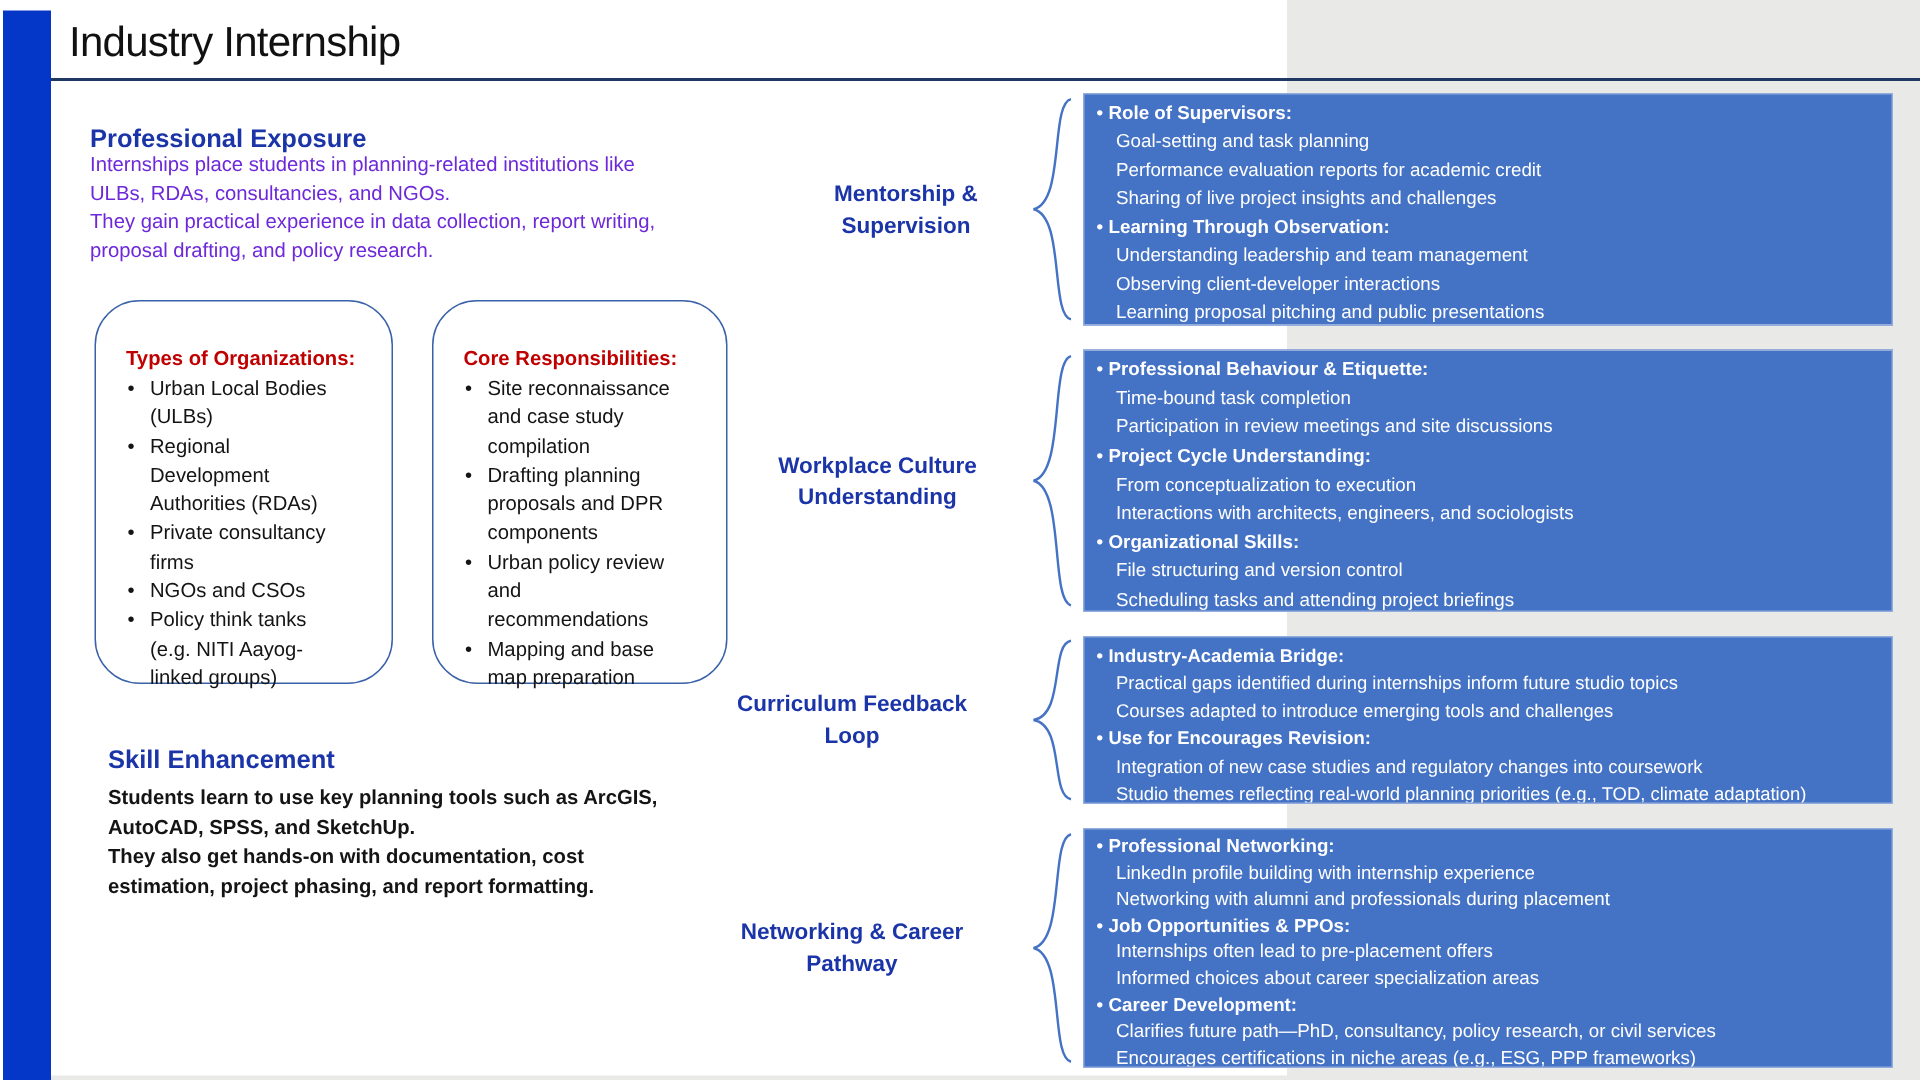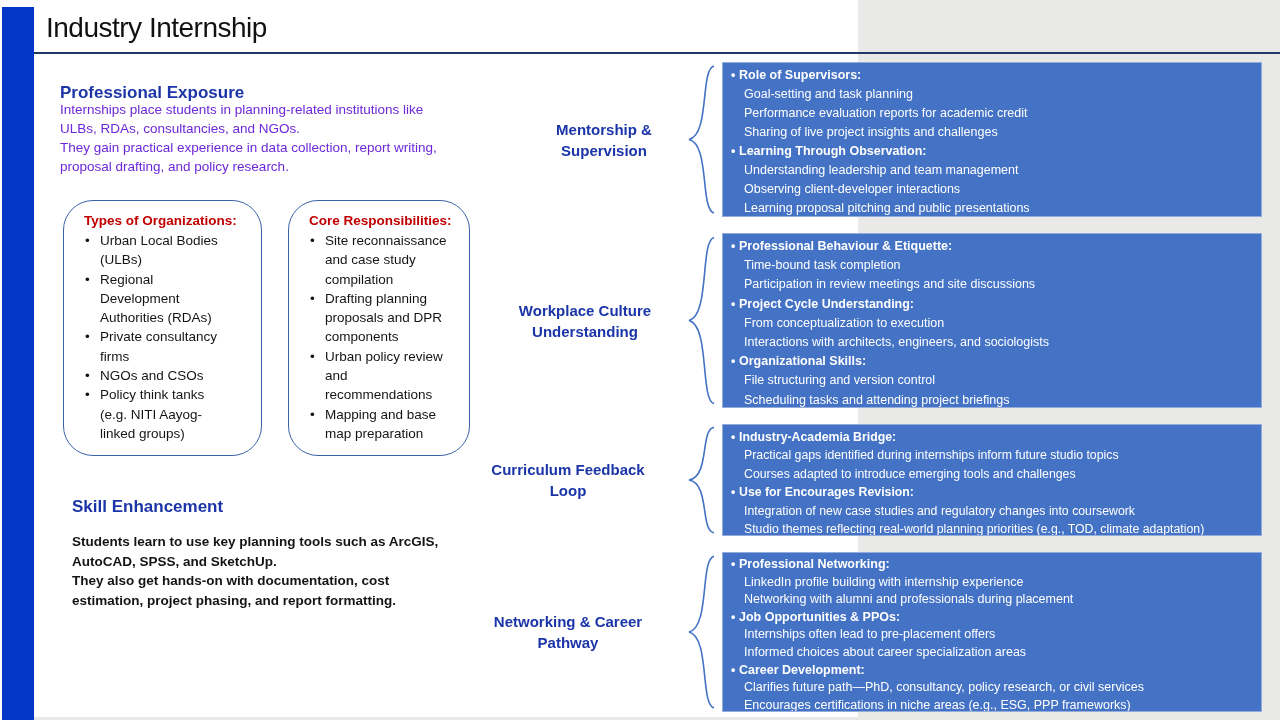--- a/index.html
+++ b/index.html
@@ -22,25 +22,25 @@
   .bottom-strip{position:absolute;left:34px;bottom:0;width:824px;height:3px;background:var(--gray);z-index:0;}
   .side-bar{position:absolute;left:2px;top:7px;width:32px;height:713px;background:var(--bar-blue);z-index:2;}
   .title{position:absolute;left:46px;top:12px;font-size:28px;font-weight:400;letter-spacing:-0.5px;color:var(--ink);z-index:3;white-space:nowrap;}
   .title-rule{position:absolute;left:34px;top:52px;width:1246px;height:2px;background:var(--rule-navy);z-index:3;}
 
   
   .sec-head{position:absolute;font-size:17px;font-weight:700;color:var(--head-blue);z-index:2;white-space:nowrap;}
   .pe-head{left:60px;top:83px;}
   .pe-body{position:absolute;left:60px;top:100px;width:440px;font-size:13.5px;line-height:19px;color:#6d28d9;white-space:pre-line;z-index:2;}
   .se-head{left:72px;top:497px;}
-  .se-body{position:absolute;left:72px;top:522px;width:420px;font-size:13.5px;line-height:19.5px;font-weight:700;color:#141414;white-space:pre-line;z-index:2;margin-top:10px;}
-
-  .round-box{position:absolute;top:200px;height:256px;border:1.5px solid var(--outline-blue);border-radius:30px;background:#ffffff;padding:12px 16px 10px 14px;z-index:2;}
+  .se-body{position:absolute;left:72px;top:522px;width:420px;font-size:13.5px;line-height:19.5px;font-weight:700;color:#141414;white-space:pre-line;z-index:2;}
+
+  .round-box{position:absolute;top:200px;height:256px;border:1.5px solid var(--outline-blue);border-radius:30px;background:#ffffff;padding:30px 16px 10px 14px;z-index:2;}
   .round-box.org{left:63px;width:199px;}
-  .round-box.resp{left:288px;width:182px;}
+  .round-box.resp{left:288px;width:197px;}
   .round-box .rb-head{font-size:13.5px;font-weight:700;color:var(--red);margin-left:6px;margin-bottom:3px;white-space:nowrap;}
   .rb-list .rb-item{position:relative;padding-left:22px;font-size:13.5px;line-height:19.3px;color:#141414;max-width:150px;}
   .rb-list .rb-item::before{content:"\2022";position:absolute;left:7px;top:0;color:#141414;}
 
   
   .row{position:absolute;left:0;width:1280px;z-index:2;}
   .row-label{position:absolute;top:0;height:100%;display:flex;align-items:center;justify-content:center;text-align:center;font-size:15px;font-weight:700;line-height:21px;color:var(--head-blue);white-space:pre-line;}
   .brace{position:absolute;left:686px;top:1px;width:30px;height:calc(100% - 2px);overflow:visible;}
   .bluebox{position:absolute;left:722px;top:0;width:540px;height:100%;background:var(--box-fill);border:1px solid var(--box-border);color:#ffffff;padding:3px 10px 5px 8px;overflow:hidden;}
   .bluebox .g-head{font-weight:700;font-size:12.5px;}

